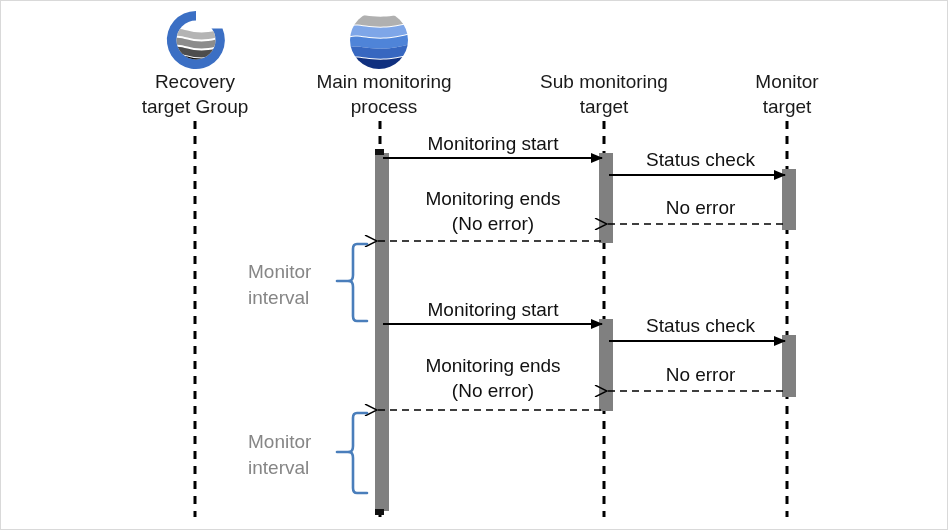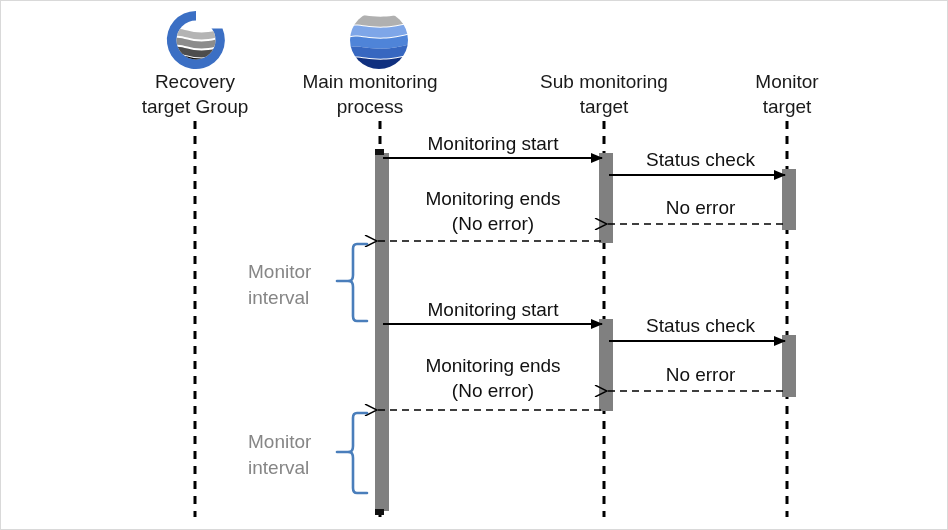--- a/index.html
+++ b/index.html
@@ -132,21 +132,21 @@
         <path d="M-4,32 C8,20 22,38 66,24 L66,34 C22,48 8,30 -4,42 z" fill="#4f84d8"></path>
         <path d="M-4,42 C8,30 22,48 66,34 L66,44 C22,58 8,40 -4,52 z" fill="#3767c0"></path>
         <path d="M-4,53 C8,41 22,59 66,45 L66,66 L-4,66 z" fill="#10307f"></path>
       </g>
     </g>
   </svg>
 
   <div class="hdr-label" style="left:104px; top:68px; width:180px;">Recovery
 target Group</div>
 
-  <div class="hdr-label" style="left:269px; top:68px; width:200px;">Main monitoring
+  <div class="hdr-label" style="left:283px; top:68px; width:200px;">Main monitoring
 process</div>
 
   <div class="hdr-label" style="left:513px; top:68px; width:180px;">Sub monitoring
 target</div>
 
   <div class="hdr-label" style="left:716px; top:68px; width:140px;">Monitor
 target</div>
 
   <div class="msg-label" style="left:392px; top:130px; width:200px;">Monitoring start</div>
 

